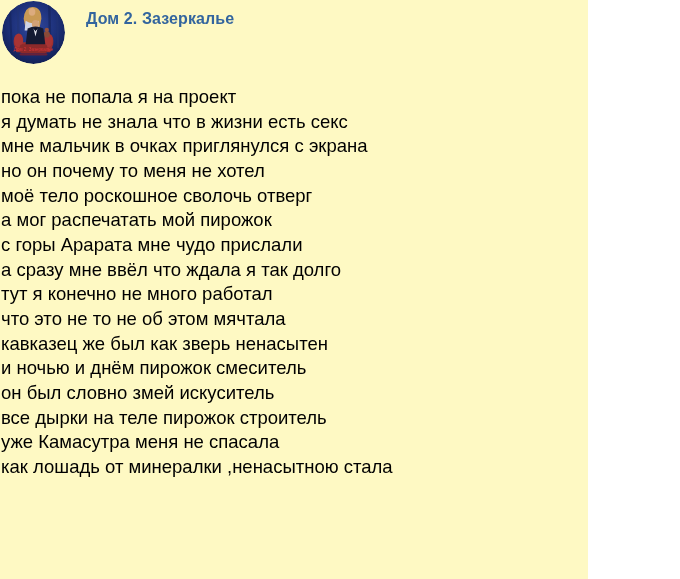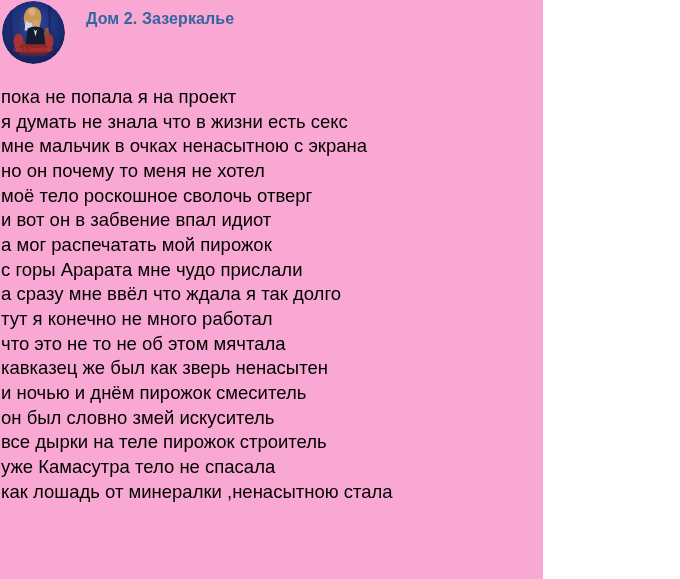--- a/index.html
+++ b/index.html
@@ -1,20 +1,20 @@
 <!DOCTYPE html>
 <html><head>
 <meta charset="utf-8">
 <style>
   * { margin:0; padding:0; box-sizing:border-box; }
   html,body { background:#ffffff; }
   .page {
     position:relative;
-    width:543px; height:579px;
-    background:#f9a8d4;
+    width:588px; height:579px;
+    background:#fef9c3;
     overflow:hidden;
     font-family:"Liberation Sans","DejaVu Sans",sans-serif;
   }
   .avatar {
     position:absolute; left:2px; top:1px;
     width:63px; height:63px;
     border-radius:50%;
     overflow:hidden;
     cursor:pointer;
   }
@@ -77,30 +77,29 @@
       <text x="32" y="50.5" text-anchor="middle" font-size="4.6" font-family="Liberation Sans, sans-serif" fill="#d93636">Дом 2. Зазеркалье</text>
       <rect x="18" y="53" width="28" height="2.4" rx="1.2" fill="#7d1f2c" opacity="0.8"></rect>
     </svg>
   </div>
 
   <a class="community-name">Дом 2. Зазеркалье</a>
 
   <div class="poem">
       <div class="poem-line">пока не попала я на проект</div>
       <div class="poem-line">я думать не знала что в жизни есть секс</div>
-      <div class="poem-line">мне мальчик в очках ненасытною с экрана</div>
+      <div class="poem-line">мне мальчик в очках приглянулся с экрана</div>
       <div class="poem-line">но он почему то меня не хотел</div>
       <div class="poem-line">моё тело роскошное сволочь отверг</div>
-      <div class="poem-line">и вот он в забвение впал идиот</div>
       <div class="poem-line">а мог распечатать мой пирожок</div>
       <div class="poem-line">с горы Арарата мне чудо прислали</div>
       <div class="poem-line">а сразу мне ввёл что ждала я так долго</div>
       <div class="poem-line">тут я конечно не много работал</div>
       <div class="poem-line">что это не то не об этом мячтала</div>
       <div class="poem-line">кавказец же был как зверь ненасытен</div>
       <div class="poem-line">и ночью и днём пирожок смеситель</div>
       <div class="poem-line">он был словно змей искуситель</div>
       <div class="poem-line">все дырки на теле пирожок строитель</div>
-      <div class="poem-line">уже Камасутра тело не спасала</div>
+      <div class="poem-line">уже Камасутра меня не спасала</div>
       <div class="poem-line">как лошадь от минералки ,ненасытною стала</div>
     </div>
 
 </div>
 
 </body></html>

